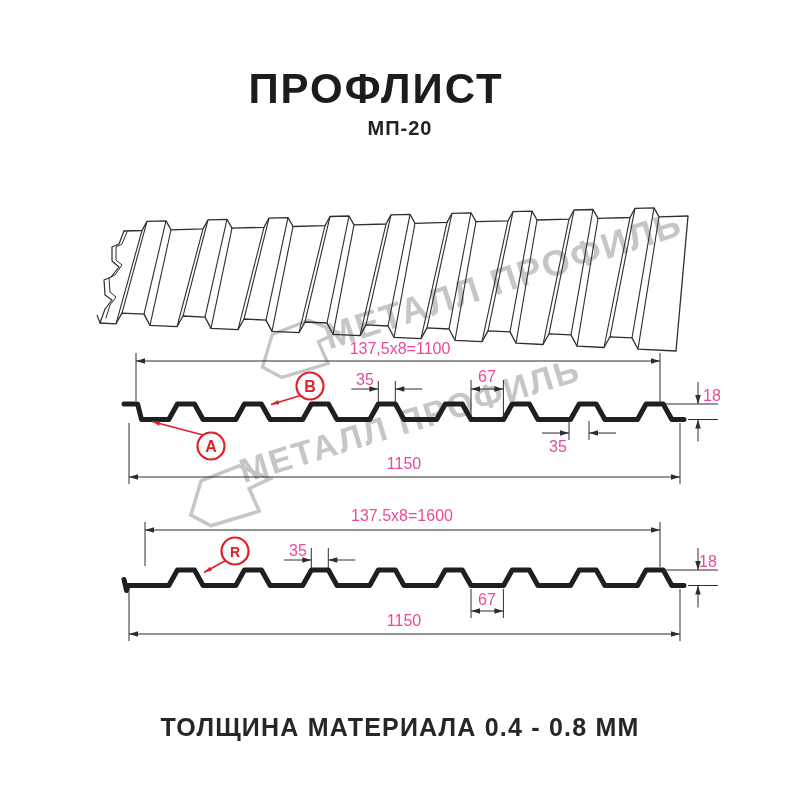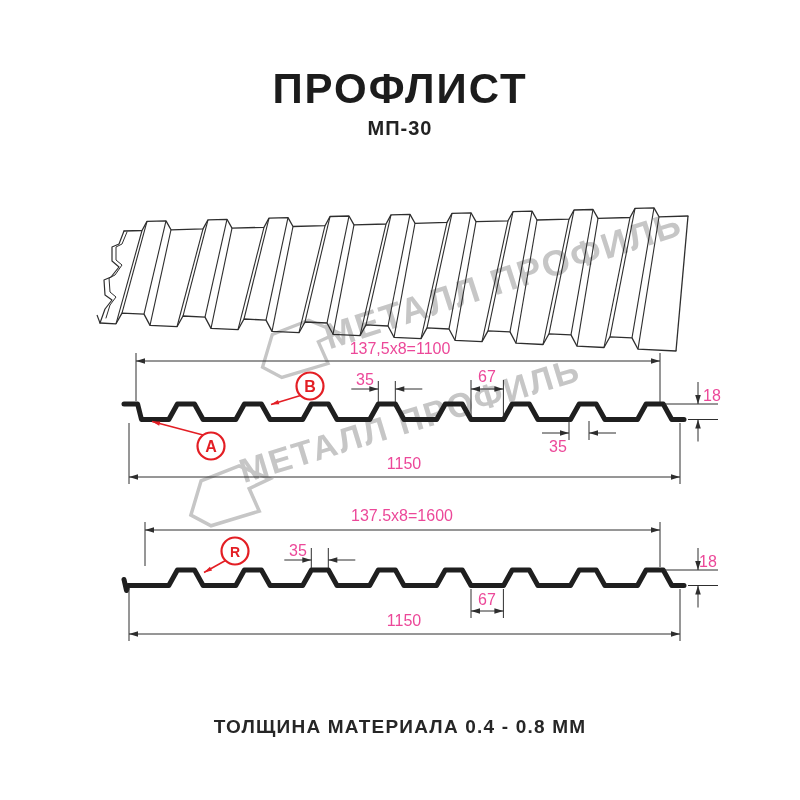--- a/index.html
+++ b/index.html
@@ -3,29 +3,29 @@
 <meta charset="utf-8">
 <style>
   html,body{margin:0;padding:0;}
   body{
     width:800px;height:800px;position:relative;background:#ffffff;
     font-family:"Liberation Sans",sans-serif;overflow:hidden;
   }
   .abs{position:absolute;}
   .ctr{transform:translate(-50%,-50%);white-space:nowrap;}
   .title{
-    left:400px;top:89px;font-size:42px;font-weight:700;letter-spacing:2px;
+    left:376px;top:89px;font-size:42px;font-weight:700;letter-spacing:2px;
     color:#1c1c1c;
   }
   .subtitle{
     left:400px;top:128px;font-size:20px;font-weight:700;letter-spacing:1px;
     color:#222;
   }
   .caption{
-    left:400px;top:727px;font-size:19px;font-weight:700;letter-spacing:1.2px;
+    left:400px;top:727px;font-size:25px;font-weight:700;letter-spacing:1.2px;
     color:#262626;
   }
   .lbl{
     font-size:16px;color:#ec4899;z-index:3;
   }
   .marker{
     font-size:16px;font-weight:700;color:#e31e24;z-index:4;
   }
   .marker-r{font-size:14px;}
   .wm-text{
@@ -36,21 +36,21 @@
   .wm2t{left:246px;top:452px;font-size:34px;transform:rotate(-17deg);transform-origin:0 100%;}
   .wm-logo{z-index:1;}
   .wm1l{left:254px;top:318px;transform:rotate(-10deg);}
   .wm2l{left:178px;top:464px;transform:rotate(-10deg);}
   #draw{position:absolute;left:0;top:0;z-index:2;pointer-events:none;}
 </style>
 </head>
 <body>
 
 <div class="abs ctr title">ПРОФЛИСТ</div>
-<div class="abs ctr subtitle">МП-30</div>
+<div class="abs ctr subtitle">МП-20</div>
 
 <svg class="abs wm-logo wm1l" width="92" height="60" viewBox="0 0 96 62">
   <polygon points="6,44 22,12 62,4 90,22 68,28 74,52 24,58" fill="none" stroke="#c6c6c6" stroke-width="3.5"></polygon>
 </svg>
 <div class="abs wm-text wm1t">МЕТАЛЛ ПРОФИЛЬ</div>
 <svg class="abs wm-logo wm2l" width="104" height="62" viewBox="0 0 96 62">
   <polygon points="6,44 22,12 62,4 90,22 68,28 74,52 24,58" fill="none" stroke="#c6c6c6" stroke-width="3.5"></polygon>
 </svg>
 <div class="abs wm-text wm2t">МЕТАЛЛ ПРОФИЛЬ</div>
 

